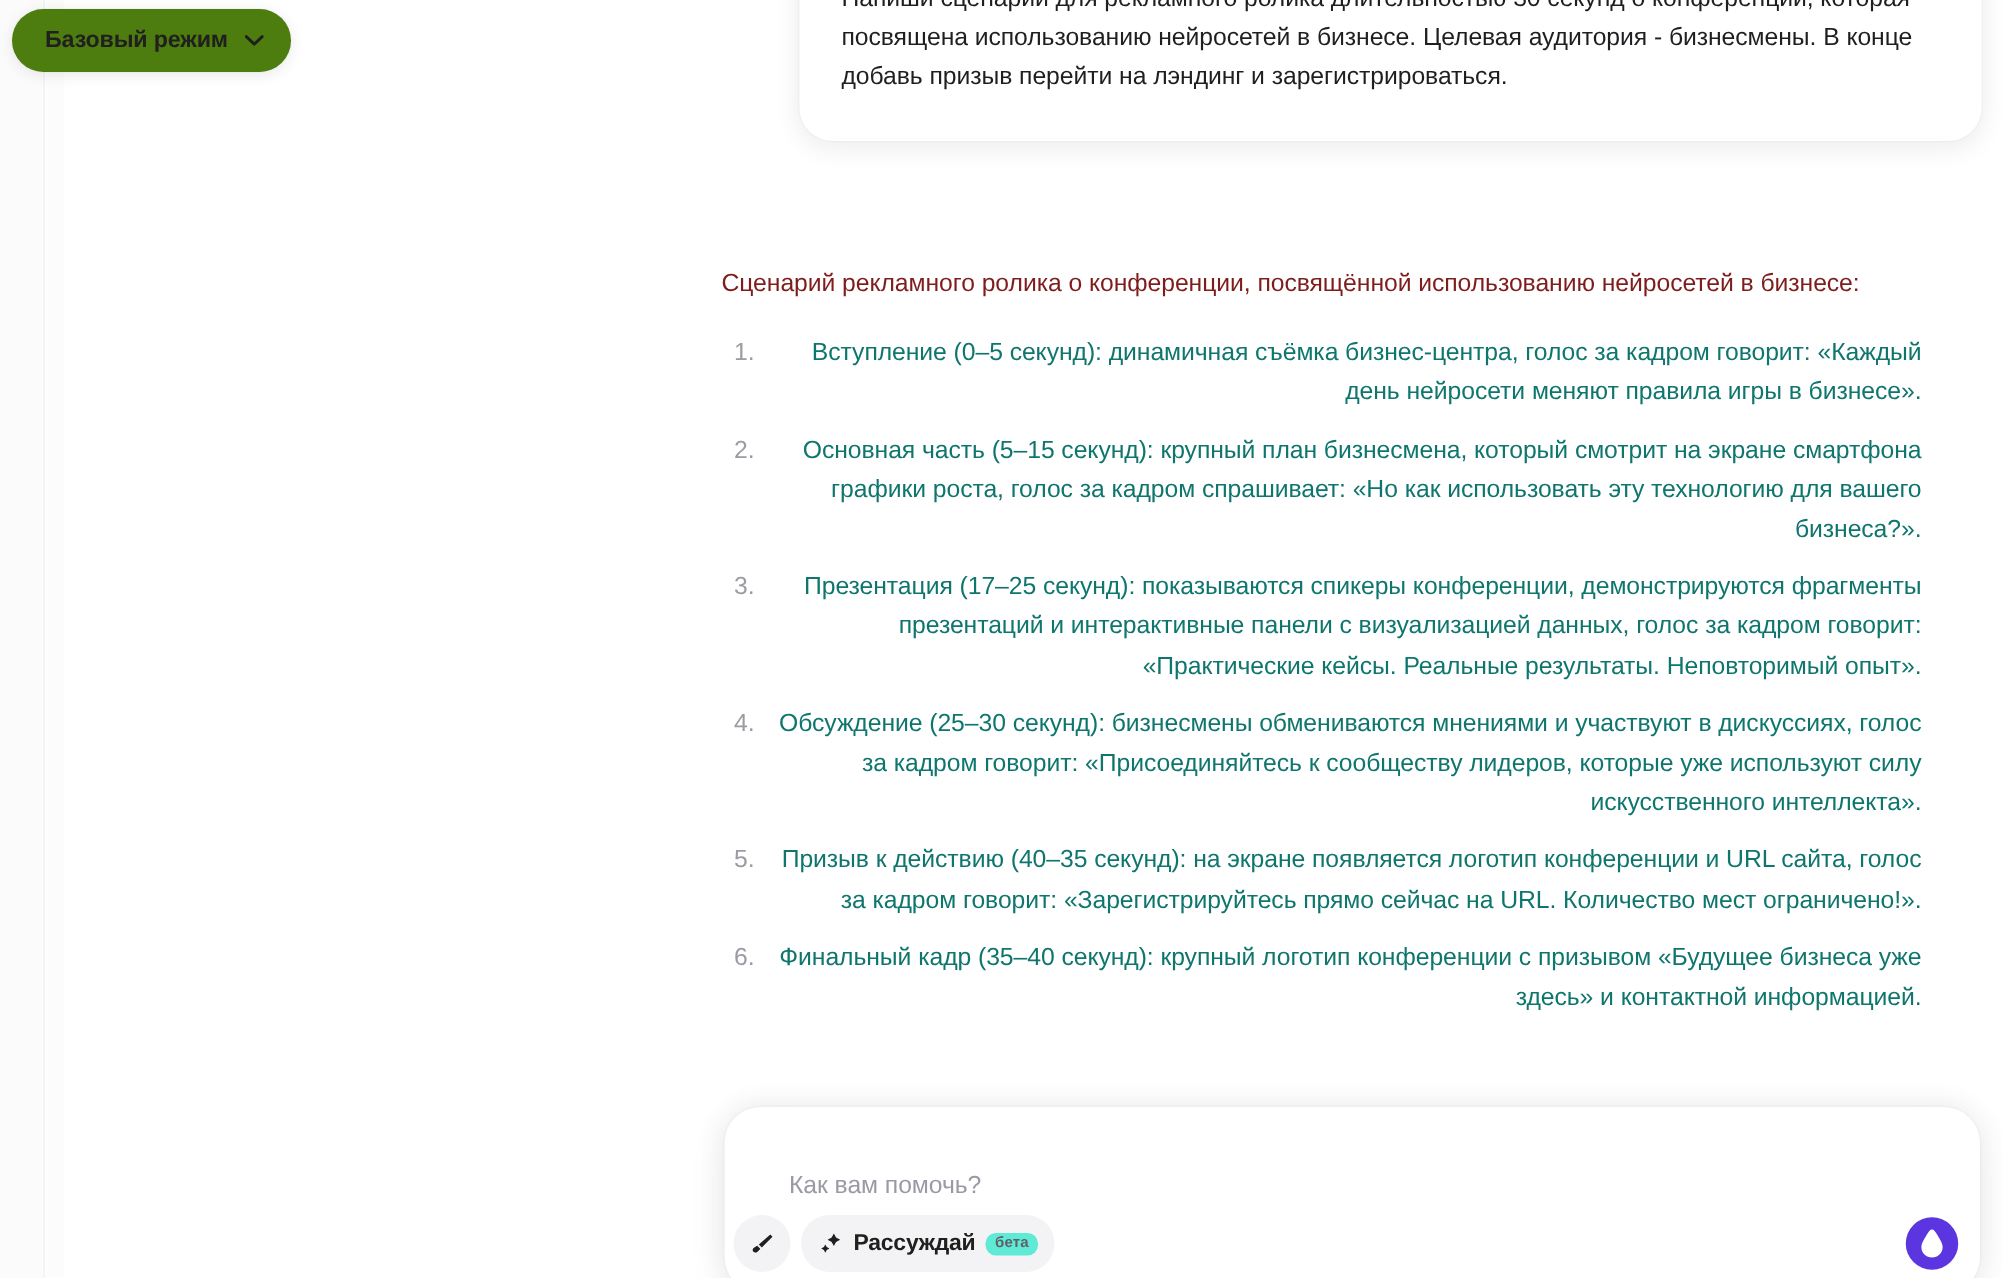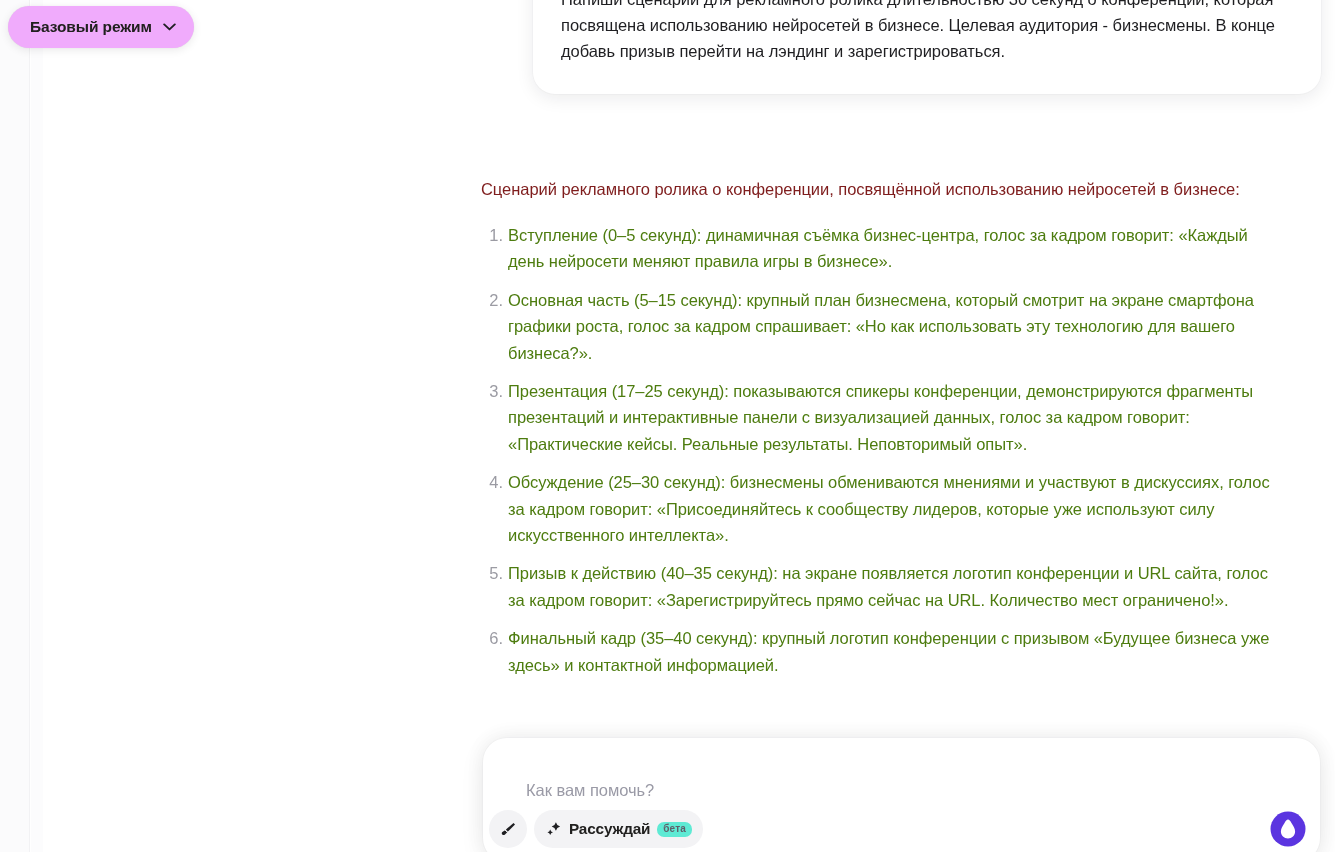--- a/index.html
+++ b/index.html
@@ -53,21 +53,21 @@
   
   .mode-pill {
     position: absolute;
     left: 8px;
     top: 6px;
     height: 42px;
     padding: 0 18px 0 22px;
     display: flex;
     align-items: center;
     gap: 11px;
-    background: #f0abfc;
+    background: #4d7c0f;
     border-radius: 21px;
     box-shadow: 0 2px 10px rgba(0,0,0,0.09), 0 0 1px rgba(0,0,0,0.10);
     z-index: 40;
     cursor: pointer;
     user-select: none;
   }
   .mode-pill-label {
     font-size: 15.5px;
     font-weight: 700;
     color: #21201f;
@@ -128,23 +128,24 @@
     counter-reset: stepnum;
     margin: 0;
     padding: 0;
   }
   ol.steps > li {
     counter-increment: stepnum;
     position: relative;
     padding-left: 27px;
     font-size: 16.5px;
     line-height: 26.4px;
-    color: #4d7c0f;
+    color: #0f766e;
     letter-spacing: -0.05px;
     margin-bottom: 12px;
+    text-align: right;
   }
   ol.steps > li::before {
     content: counter(stepnum) ".";
     position: absolute;
     left: 0;
     top: 0;
     width: 22px;
     text-align: right;
     color: #9b9ba3;
     font-size: 16.5px;

